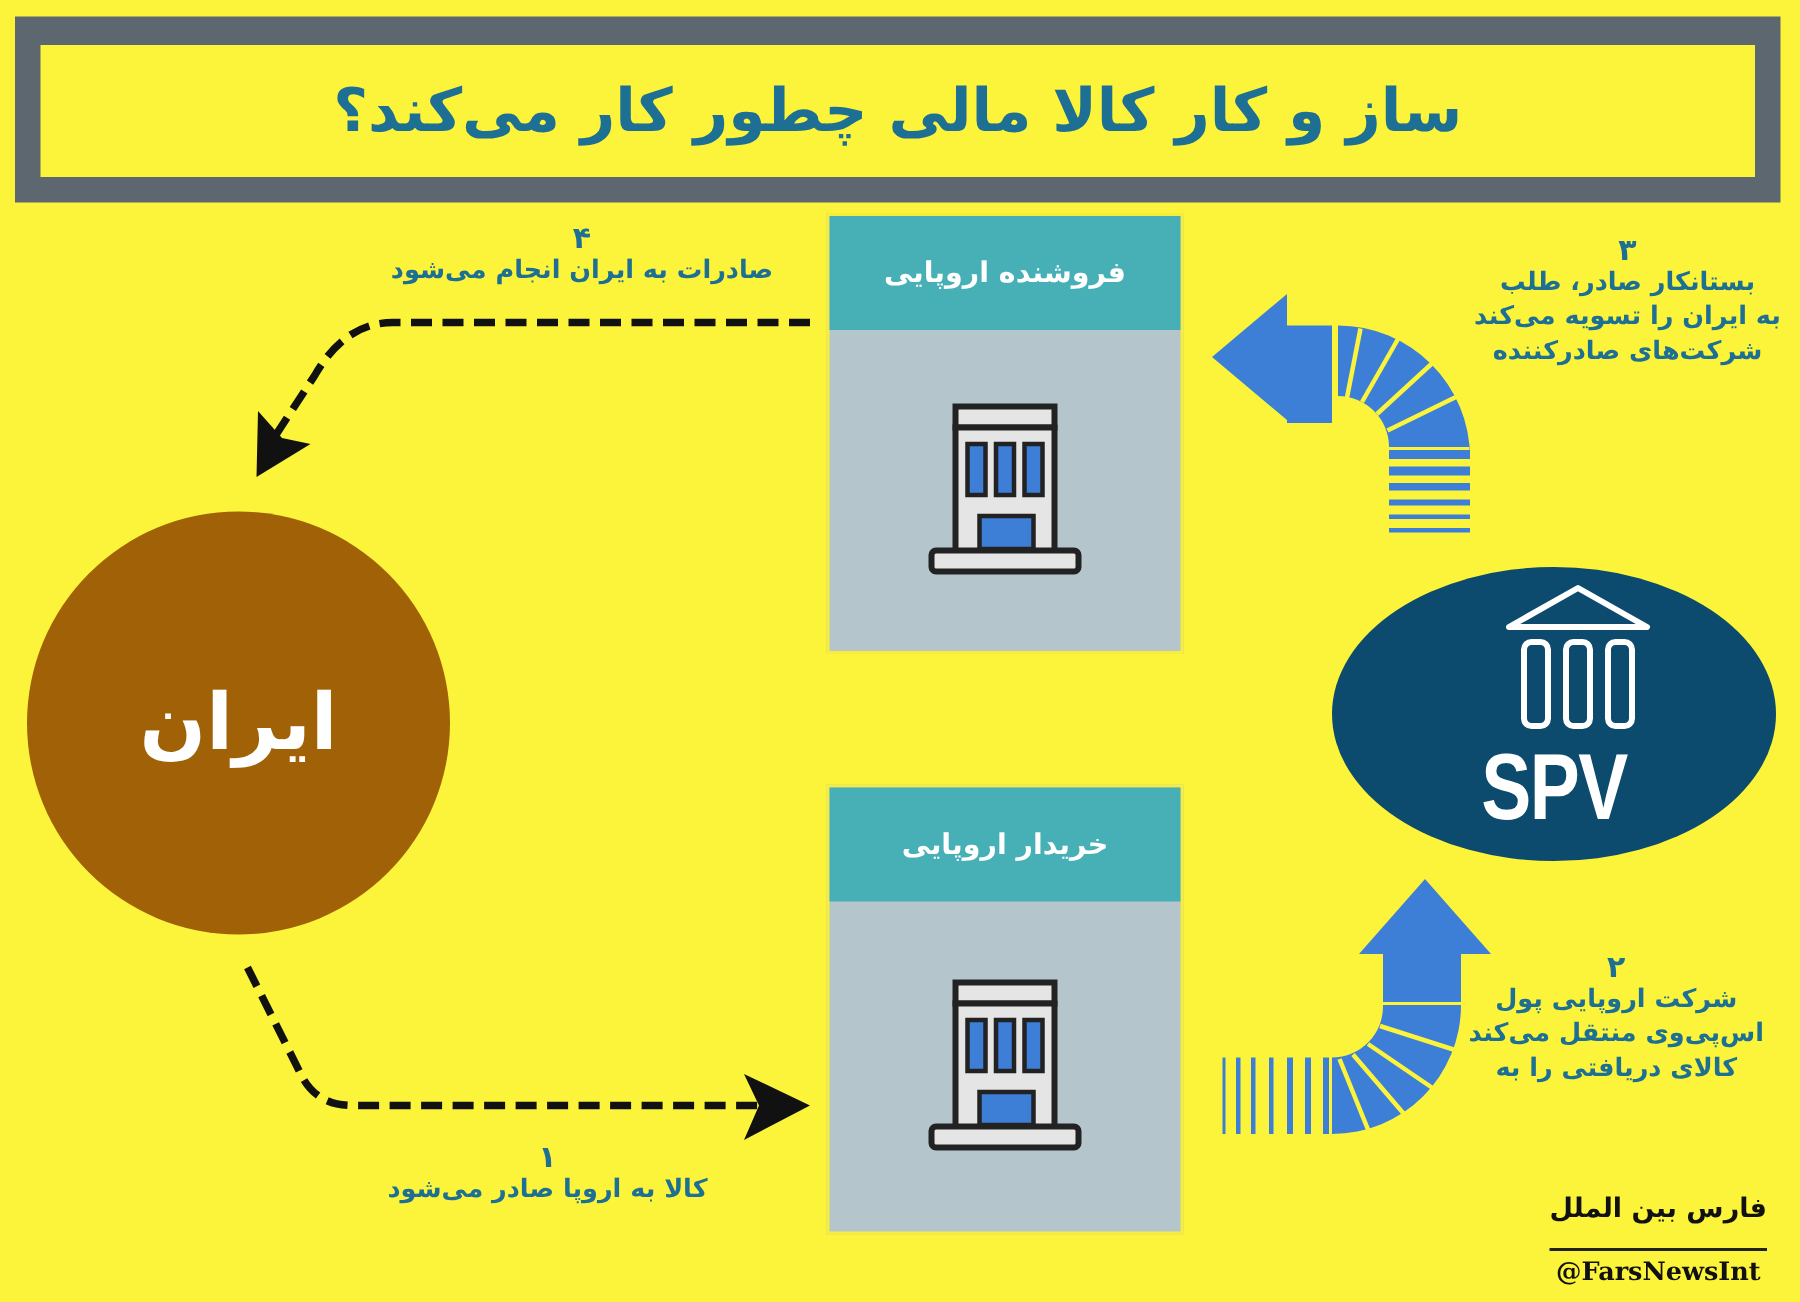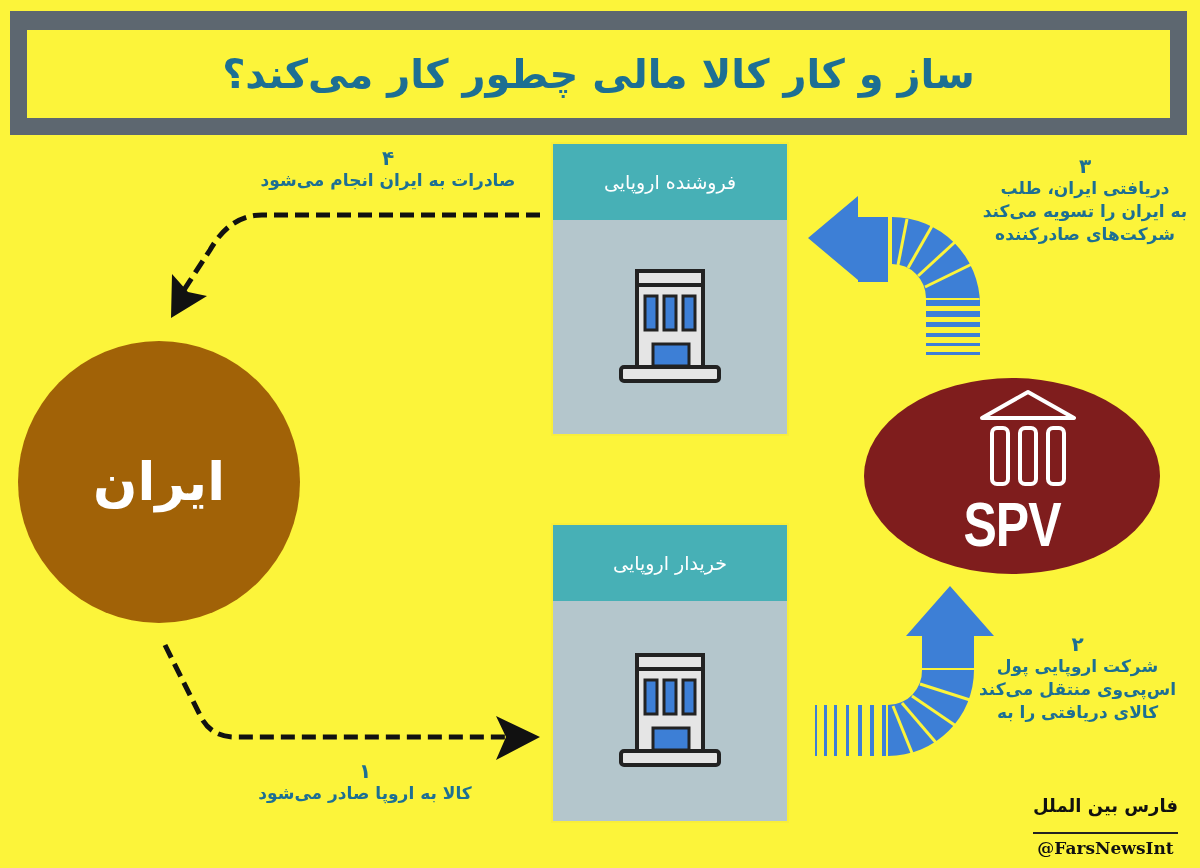--- a/index.html
+++ b/index.html
@@ -28,32 +28,32 @@
     font-size: 17px; line-height: 23px;
   }
   .step-num { font-size: 20px; line-height: 22px; }
   .card {
     width: 238px; background: #b4c6cc; box-sizing: border-box;
     border: 2px solid #f8ee3a;
   }
   .card-header {
     height: 76px; background: #47b0b6;
     display: flex; align-items: center; justify-content: center;
-    color: #ffffff; font-weight: normal; font-size: 19px; direction: rtl;
+    color: #ffffff; font-weight: bold; font-size: 19px; direction: rtl;
   }
   .card-body { display: flex; align-items: center; justify-content: center; }
   .iran {
     left: 18px; top: 341px; width: 282px; height: 282px; border-radius: 50%;
     background: #a16207;
     display: flex; align-items: center; justify-content: center;
   }
   .iran-label { color: #ffffff; font-weight: bold; font-size: 52px; direction: rtl; }
   .spv {
-    left: 864px; top: 378px; width: 296px; height: 196px; border-radius: 50%;
-    background: #7f1d1d;
+    left: 888px; top: 378px; width: 296px; height: 196px; border-radius: 50%;
+    background: #0c4a6e;
   }
   .spv-label {
     position: absolute; left: 0; right: 0; top: 118px; text-align: center;
     color: #ffffff; font-family: "Liberation Sans", sans-serif; font-weight: bold;
     font-size: 50px; letter-spacing: -1px; transform: scaleY(1.25);
   }
   .credit {
     right: 22px; top: 795px; text-align: center;
   }
   .credit-fa {
@@ -73,21 +73,21 @@
   </div>
 </div>
 
 <div class="abs step-label" style="left:228px; top:147px; width:320px;">
   <div class="step-num">۴</div>
   <div>صادرات به ایران انجام می‌شود</div>
 </div>
 
 <div class="abs step-label" style="left:975px; top:155px; width:220px;">
   <div class="step-num">۳</div>
-  <div>دریافتی ایران، طلب</div>
+  <div>بستانکار صادر، طلب</div>
   <div>به ایران را تسویه می‌کند</div>
   <div>شرکت‌های صادرکننده</div>
 </div>
 
 <div class="abs step-label" style="left:960px; top:633px; width:235px;">
   <div class="step-num">۲</div>
   <div>شرکت اروپایی پول</div>
   <div>اس‌پی‌وی منتقل می‌کند</div>
   <div>کالای دریافتی را به</div>
 </div>

